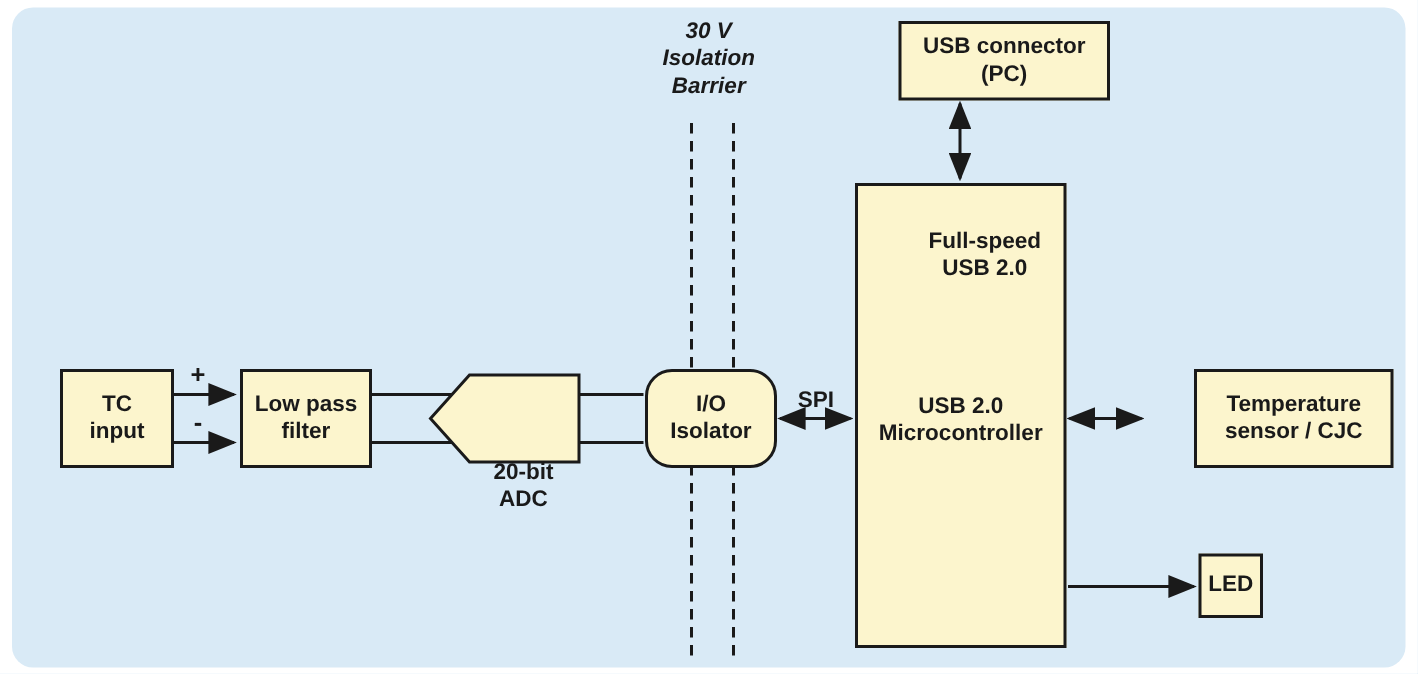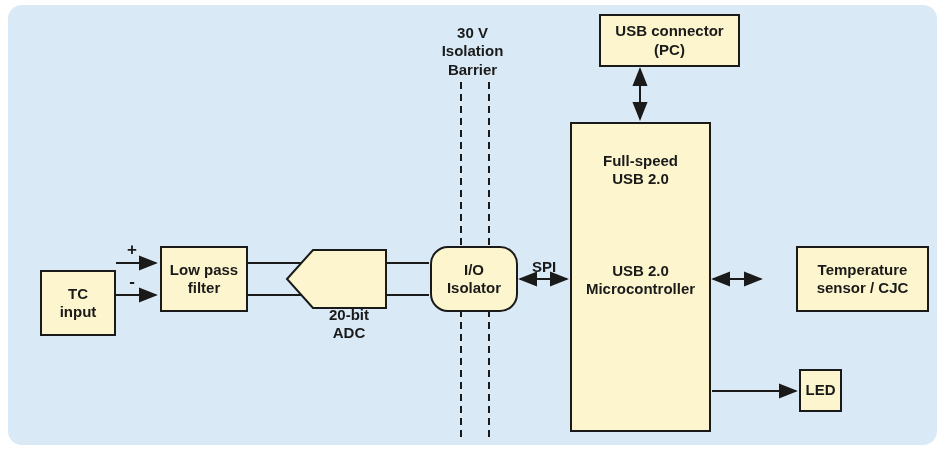--- a/index.html
+++ b/index.html
@@ -75,48 +75,48 @@
 
     <line x1="520" y1="279" x2="567" y2="279" marker-start="url(#arrow)" marker-end="url(#arrow)"></line>
 
     <line x1="640" y1="69" x2="640" y2="119" marker-start="url(#arrow)" marker-end="url(#arrow)"></line>
 
     <line x1="713" y1="279" x2="761" y2="279" marker-start="url(#arrow)" marker-end="url(#arrow)"></line>
 
     <line x1="712" y1="391" x2="796" y2="391" marker-end="url(#arrow)"></line>
   </svg>
 
-  <div class="block" style="left:40px;top:246px;width:76px;height:66px;margin-top:24px;">TC
+  <div class="block" style="left:40px;top:246px;width:76px;height:66px;">TC
 input</div>
 
   <div class="block" style="left:160px;top:246px;width:88px;height:66px;">Low pass
 filter</div>
 
   <div class="overlay-label" style="left:310px;top:255px;width:78px;height:50px;margin-top:44px;">20-bit
 ADC</div>
 
   <div class="block" style="left:430px;top:246px;width:88px;height:66px;border-radius:18px;">I/O
 Isolator</div>
 
   <div class="block" style="left:570px;top:14px;width:141px;height:53px;margin-left:29px;">USB connector
 (PC)</div>
 
   <div class="block" style="left:570px;top:122px;width:141px;height:310px;">
-    <div class="mcu-inner" style="top:28px;">Full-speed
+    <div class="mcu-inner" style="top:28px;padding-left:16px;">Full-speed
 USB 2.0</div>
     <div class="mcu-inner" style="top:138px;">USB 2.0
 Microcontroller</div>
   </div>
 
   <div class="block" style="left:764px;top:246px;width:133px;height:66px;margin-left:32px;">Temperature
 sensor / CJC</div>
 
   <div class="block" style="left:799px;top:369px;width:43px;height:43px;">LED</div>
 
-  <div class="floating-label" style="left:420px;top:24px;width:105px;">30 V
+  <div class="floating-label" style="left:420px;top:12px;width:105px;font-style:italic;">30 V
 Isolation
 Barrier</div>
 
   <div class="floating-label polarity" style="left:120px;top:240px;width:24px;">+</div>
 
   <div class="floating-label polarity" style="left:120px;top:272px;width:24px;">-</div>
 
   <div class="floating-label" style="left:519px;top:258px;width:50px;">SPI</div>
 
 </div>

